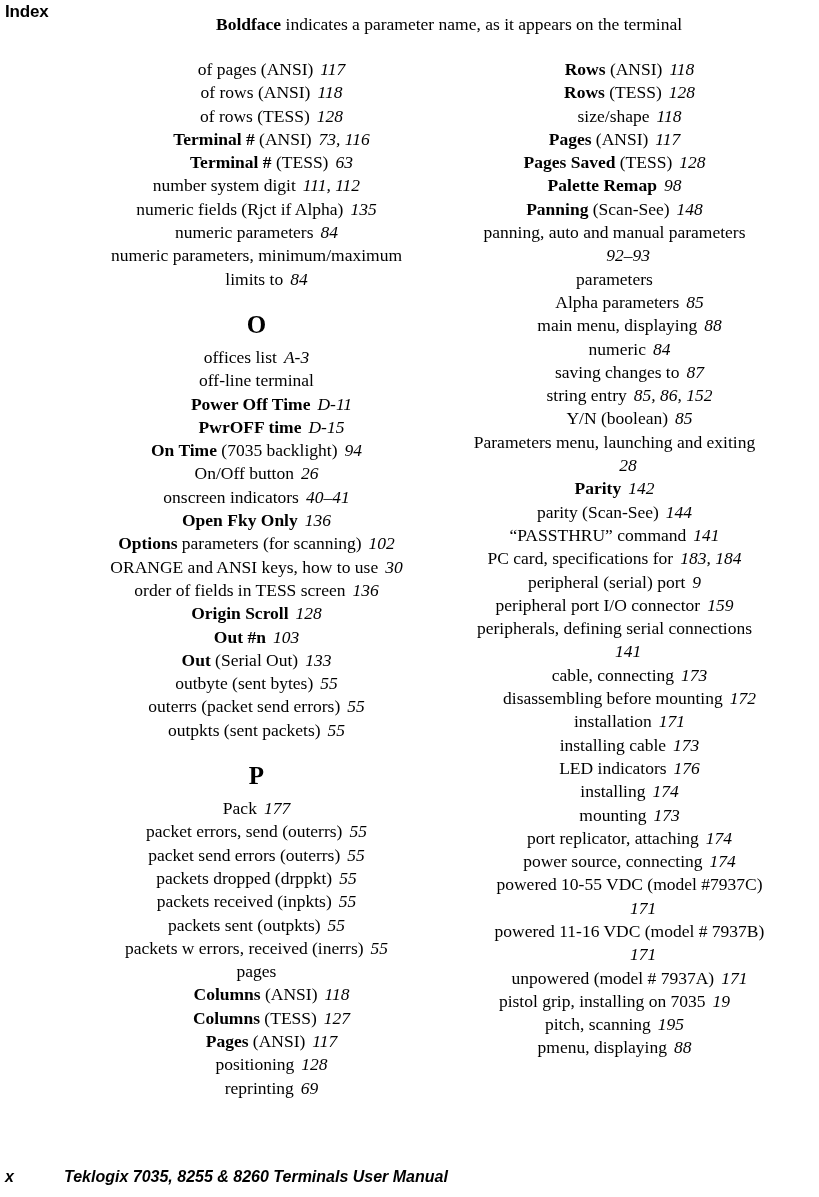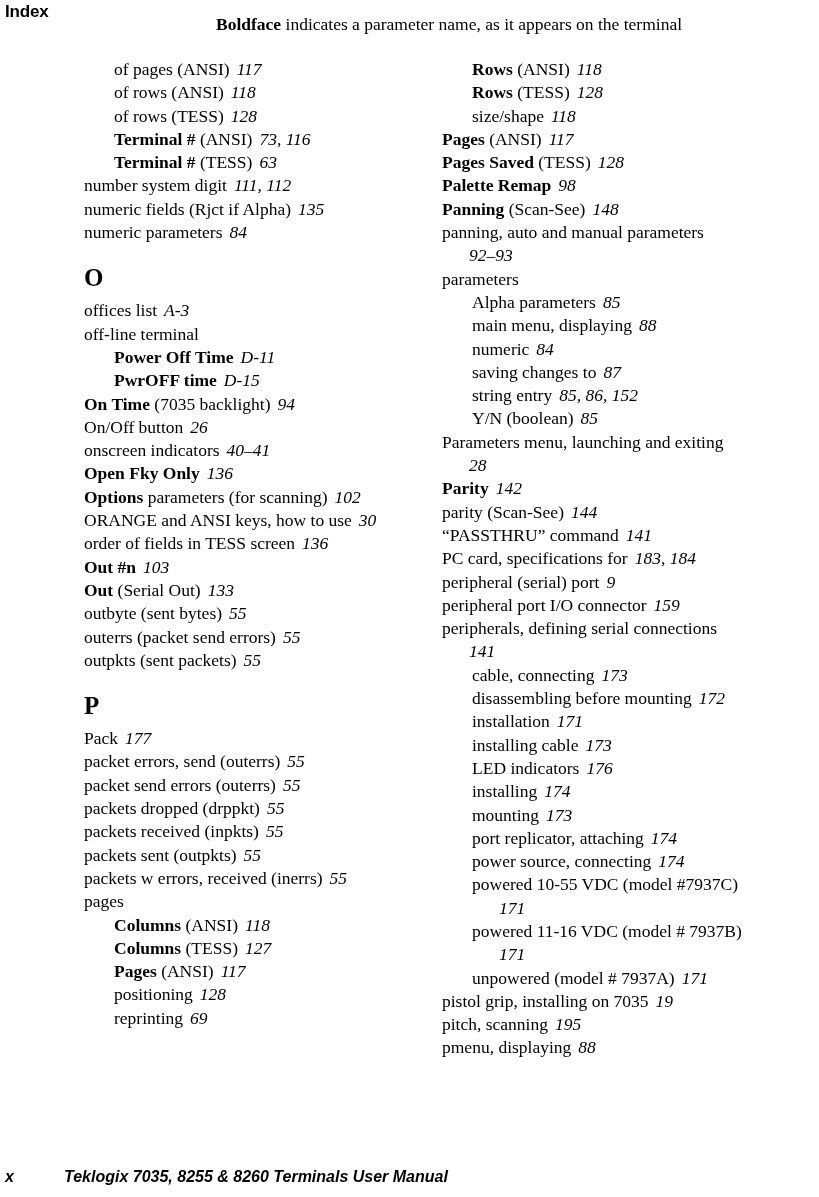--- a/index.html
+++ b/index.html
@@ -41,20 +41,21 @@
   #columns {
     position: absolute;
     left: 0;
     top: 58px;
     width: 819px;
   }
   .column {
     position: absolute;
     top: 0;
     width: 345px;
+    text-align: center;
   }
   #col-left  { left: 84px; }
   #col-right { left: 442px; }
 
   
   .section-letter {
     font-size: 25px;
     font-weight: bold;
     line-height: 1;
     margin-top: 21px;
@@ -111,32 +112,34 @@
 <div id="columns">
   <div class="column" id="col-left">
       <div class="entry lvl1"><span>of pages (ANSI)</span><span class="gap"></span><span class="pg">117</span></div>
       <div class="entry lvl1"><span>of rows (ANSI)</span><span class="gap"></span><span class="pg">118</span></div>
       <div class="entry lvl1"><span>of rows (TESS)</span><span class="gap"></span><span class="pg">128</span></div>
       <div class="entry lvl1"><span class="bf">Terminal #</span><span> (ANSI)</span><span class="gap"></span><span class="pg">73, 116</span></div>
       <div class="entry lvl1"><span class="bf">Terminal #</span><span> (TESS)</span><span class="gap"></span><span class="pg">63</span></div>
       <div class="entry lvl0"><span>number system digit</span><span class="gap"></span><span class="pg">111, 112</span></div>
       <div class="entry lvl0"><span>numeric fields (Rjct if Alpha)</span><span class="gap"></span><span class="pg">135</span></div>
       <div class="entry lvl0"><span>numeric parameters</span><span class="gap"></span><span class="pg">84</span></div>
+      <div class="entry lvl0"><span>numeric parameters, minimum/maximum</span><span class="cont"><span>limits to</span><span class="gap"></span><span class="pg">84</span></span></div>
       <div class="section-letter">O</div>
       <div class="entry lvl0"><span>offices list</span><span class="gap"></span><span class="pg">A-3</span></div>
       <div class="entry lvl0"><span>off-line terminal</span></div>
       <div class="entry lvl1"><span class="bf">Power Off Time</span><span class="gap"></span><span class="pg">D-11</span></div>
       <div class="entry lvl1"><span class="bf">PwrOFF time</span><span class="gap"></span><span class="pg">D-15</span></div>
       <div class="entry lvl0"><span class="bf">On Time</span><span> (7035 backlight)</span><span class="gap"></span><span class="pg">94</span></div>
       <div class="entry lvl0"><span>On/Off button</span><span class="gap"></span><span class="pg">26</span></div>
       <div class="entry lvl0"><span>onscreen indicators</span><span class="gap"></span><span class="pg">40–41</span></div>
       <div class="entry lvl0"><span class="bf">Open Fky Only</span><span class="gap"></span><span class="pg">136</span></div>
       <div class="entry lvl0"><span class="bf">Options</span><span> parameters (for scanning)</span><span class="gap"></span><span class="pg">102</span></div>
       <div class="entry lvl0"><span>ORANGE and ANSI keys, how to use</span><span class="gap"></span><span class="pg">30</span></div>
       <div class="entry lvl0"><span>order of fields in TESS screen</span><span class="gap"></span><span class="pg">136</span></div>
+      <div class="entry lvl0"><span class="bf">Origin Scroll</span><span class="gap"></span><span class="pg">128</span></div>
       <div class="entry lvl0"><span class="bf">Out #n</span><span class="gap"></span><span class="pg">103</span></div>
       <div class="entry lvl0"><span class="bf">Out</span><span> (Serial Out)</span><span class="gap"></span><span class="pg">133</span></div>
       <div class="entry lvl0"><span>outbyte (sent bytes)</span><span class="gap"></span><span class="pg">55</span></div>
       <div class="entry lvl0"><span>outerrs (packet send errors)</span><span class="gap"></span><span class="pg">55</span></div>
       <div class="entry lvl0"><span>outpkts (sent packets)</span><span class="gap"></span><span class="pg">55</span></div>
       <div class="section-letter">P</div>
       <div class="entry lvl0"><span>Pack</span><span class="gap"></span><span class="pg">177</span></div>
       <div class="entry lvl0"><span>packet errors, send (outerrs)</span><span class="gap"></span><span class="pg">55</span></div>
       <div class="entry lvl0"><span>packet send errors (outerrs)</span><span class="gap"></span><span class="pg">55</span></div>
       <div class="entry lvl0"><span>packets dropped (drppkt)</span><span class="gap"></span><span class="pg">55</span></div>

